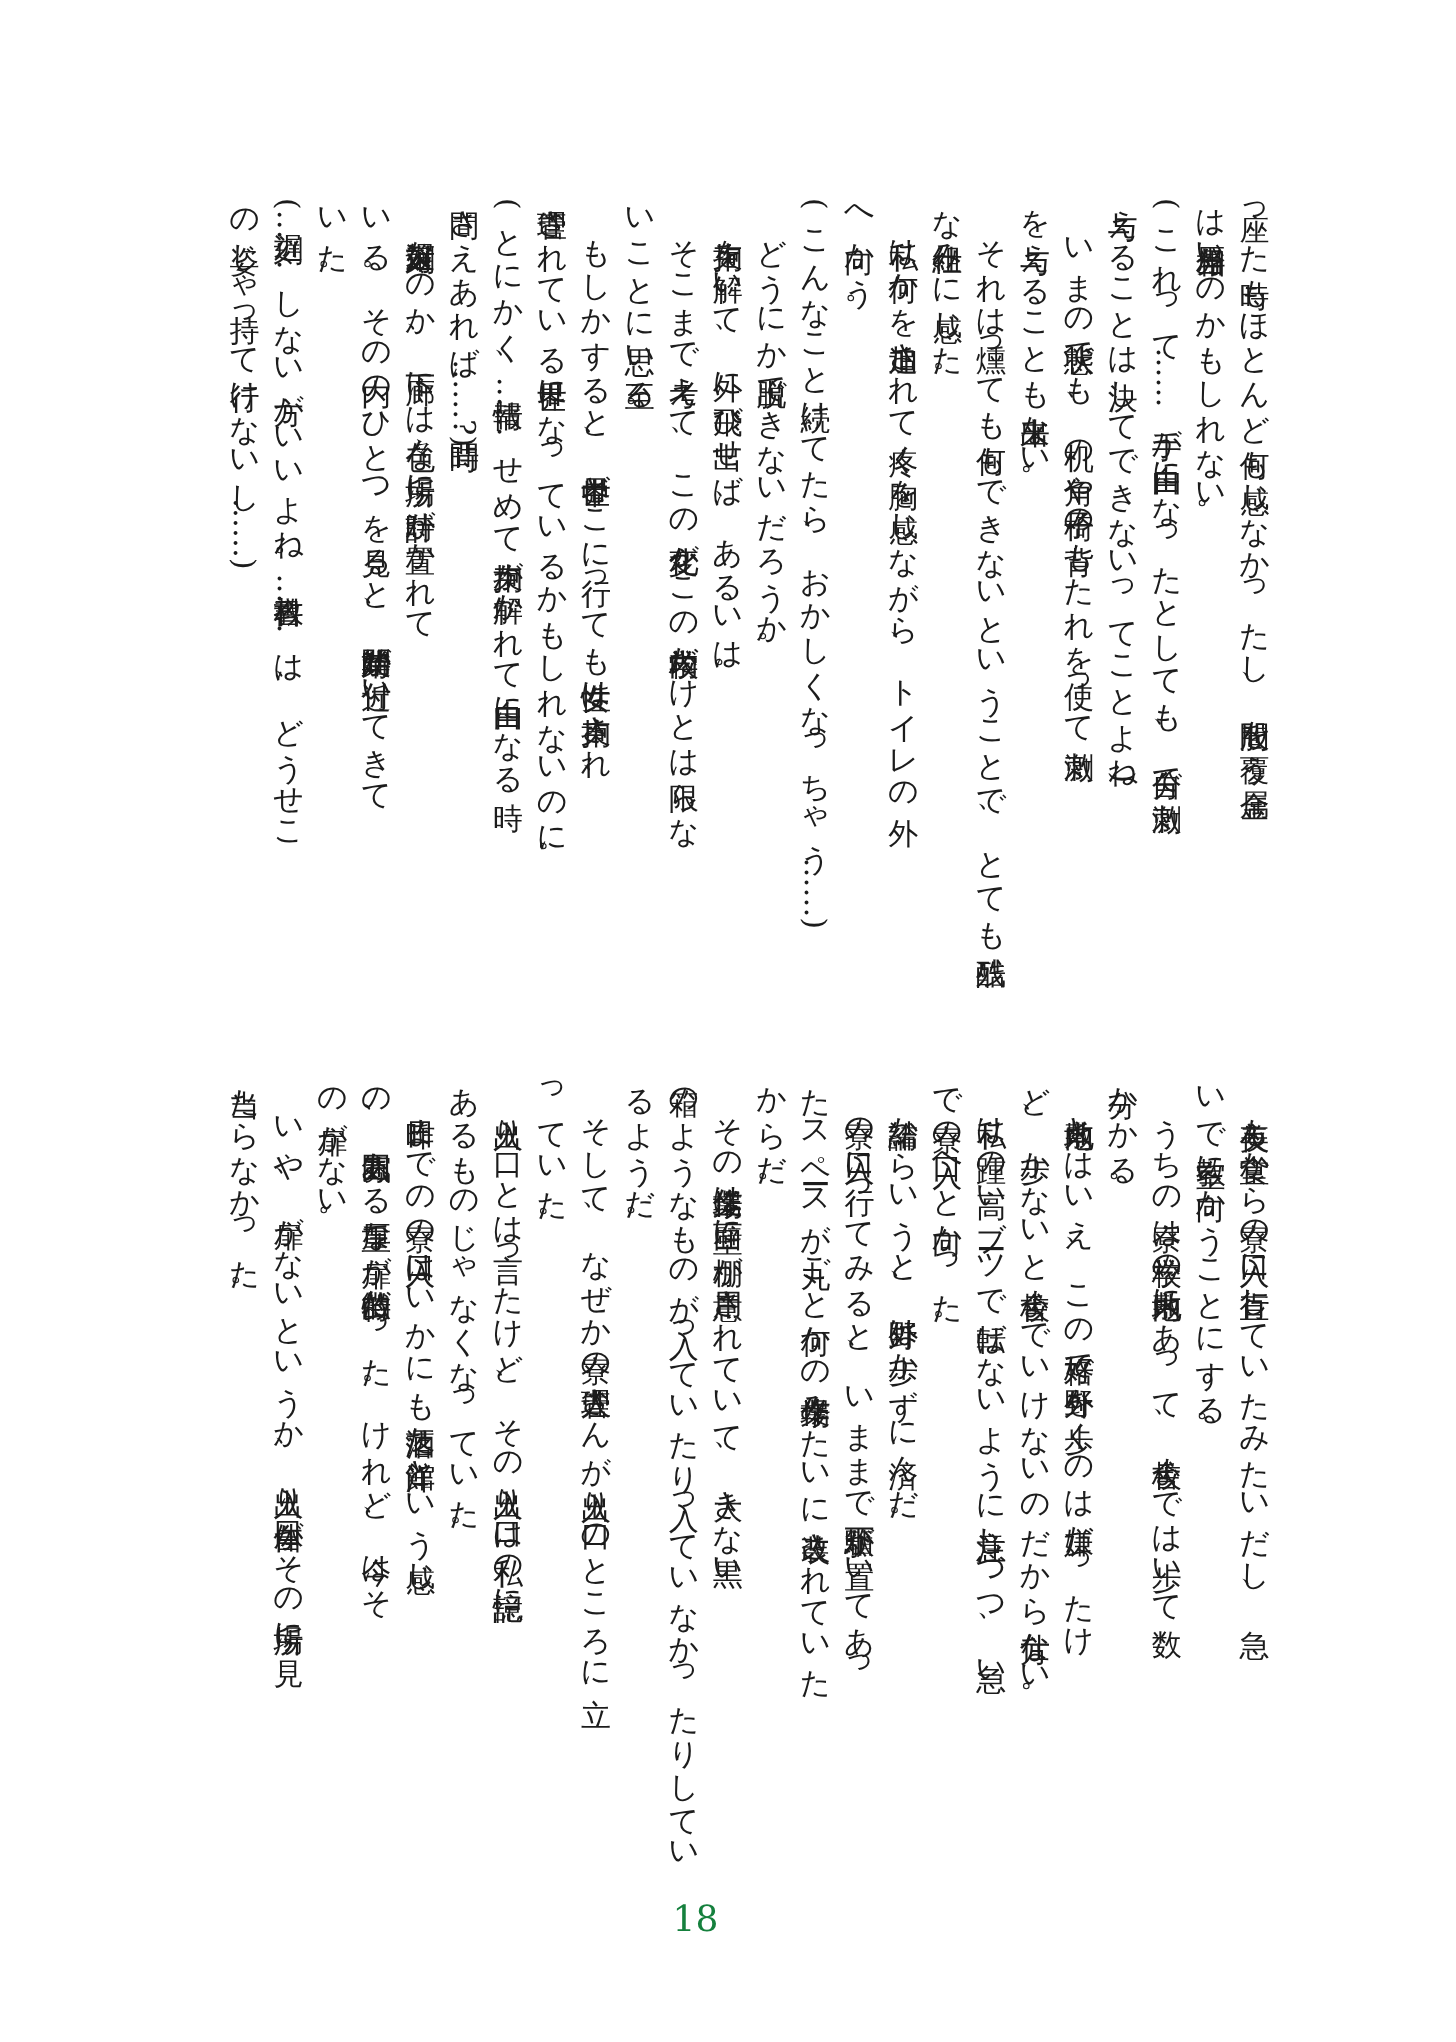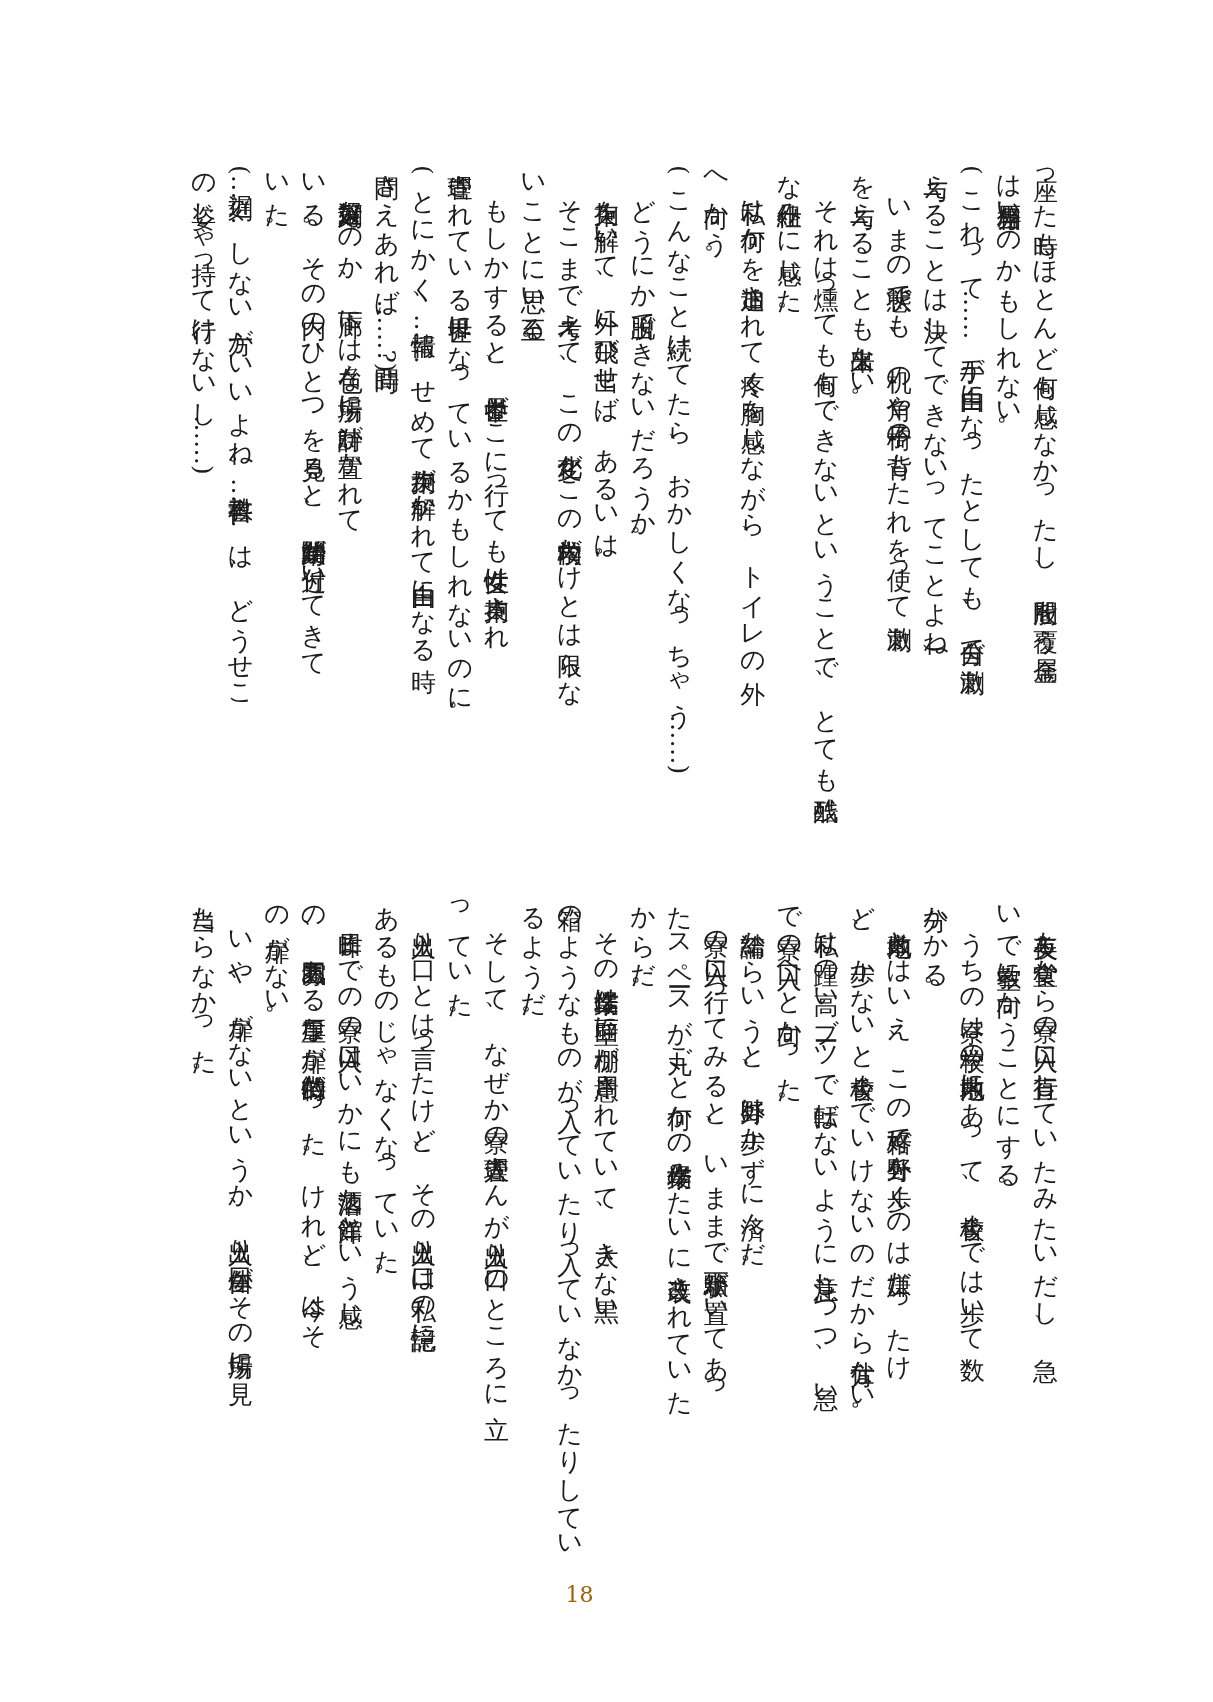--- a/index.html
+++ b/index.html
@@ -34,22 +34,22 @@
   }
   .indent-none  { text-indent: 0; }
   .indent-paren { text-indent: 8px; }
   .indent-full  { text-indent: 25px; }
   .page-number {
     position: absolute;
     top: 1582px;
     left: 0;
     width: 1159px;
     text-align: center;
-    font-size: 22px;
-    color: #a16207;
+    font-size: 30px;
+    color: #15803d;
   }
 </style>
 </head>
 <body>
 
 <div class="vblock vblock-top">
 
     <p class="vline indent-none">座った時もほとんど何も感じなかったし、股間を覆う金属</p>
 
     <p class="vline indent-none">は相当分厚いのかもしれない。</p>

